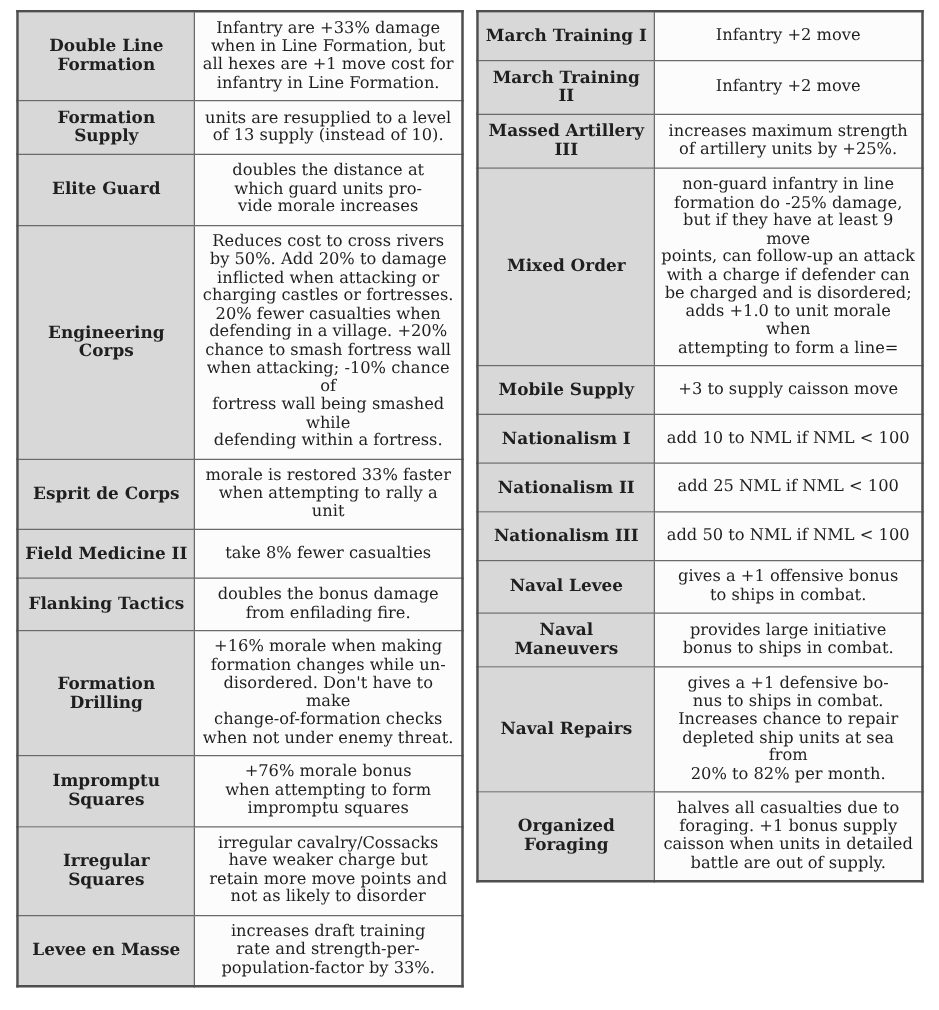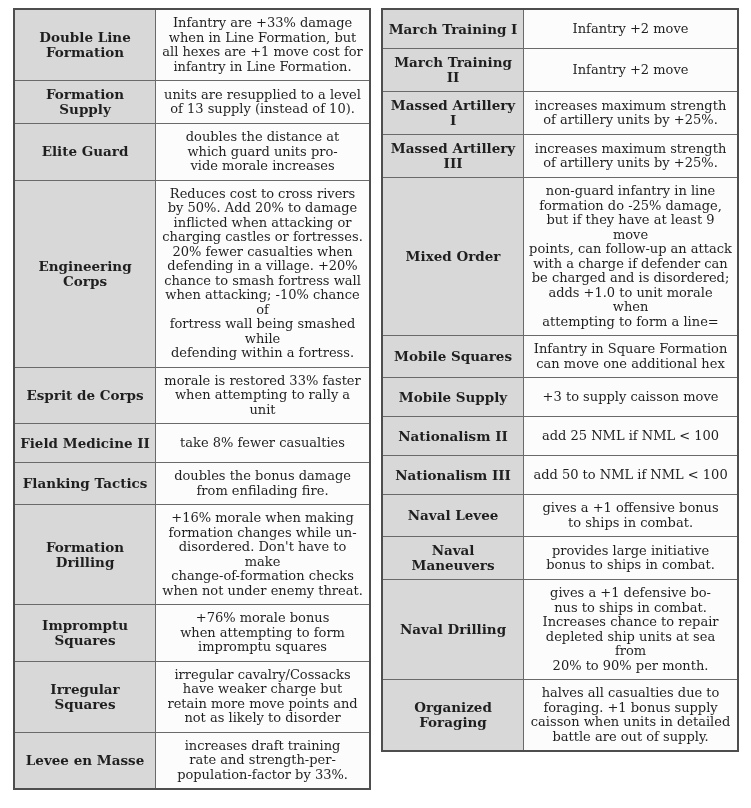--- a/index.html
+++ b/index.html
@@ -145,74 +145,68 @@
     <tbody>
         <tr>
           <td class="name">March Training I</td>
           <td class="desc">Infantry +2 move</td>
         </tr>
         <tr>
           <td class="name">March Training II</td>
           <td class="desc">Infantry +2 move</td>
         </tr>
         <tr>
-          <td class="name">Massed Artillery I</td>
-          <td class="desc">increases maximum strength
-of artillery units by +25%.</td>
-        </tr>
-        <tr>
           <td class="name">Massed Artillery III</td>
           <td class="desc">increases maximum strength
 of artillery units by +25%.</td>
         </tr>
         <tr>
           <td class="name">Mixed Order</td>
           <td class="desc">non-guard infantry in line
 formation do -25% damage,
 but if they have at least 9 move
 points, can follow-up an attack
 with a charge if defender can
 be charged and is disordered;
 adds +1.0 to unit morale when
 attempting to form a line=</td>
         </tr>
         <tr>
-          <td class="name">Mobile Squares</td>
-          <td class="desc">Infantry in Square Formation
-can move one additional hex</td>
-        </tr>
-        <tr>
           <td class="name">Mobile Supply</td>
           <td class="desc">+3 to supply caisson move</td>
+        </tr>
+        <tr>
+          <td class="name">Nationalism I</td>
+          <td class="desc">add 10 to NML if NML &lt; 100</td>
         </tr>
         <tr>
           <td class="name">Nationalism II</td>
           <td class="desc">add 25 NML if NML &lt; 100</td>
         </tr>
         <tr>
           <td class="name">Nationalism III</td>
           <td class="desc">add 50 to NML if NML &lt; 100</td>
         </tr>
         <tr>
           <td class="name">Naval Levee</td>
           <td class="desc">gives a +1 offensive bonus
 to ships in combat.</td>
         </tr>
         <tr>
           <td class="name">Naval Maneuvers</td>
           <td class="desc">provides large initiative
 bonus to ships in combat.</td>
         </tr>
         <tr>
-          <td class="name">Naval Drilling</td>
+          <td class="name">Naval Repairs</td>
           <td class="desc">gives a +1 defensive bo-
 nus to ships in combat.
 Increases chance to repair
 depleted ship units at sea from
-20% to 90% per month.</td>
+20% to 82% per month.</td>
         </tr>
         <tr>
           <td class="name">Organized Foraging</td>
           <td class="desc">halves all casualties due to
 foraging.  +1 bonus supply
 caisson when units in detailed
 battle are out of supply.</td>
         </tr>
       </tbody>
   </table>

